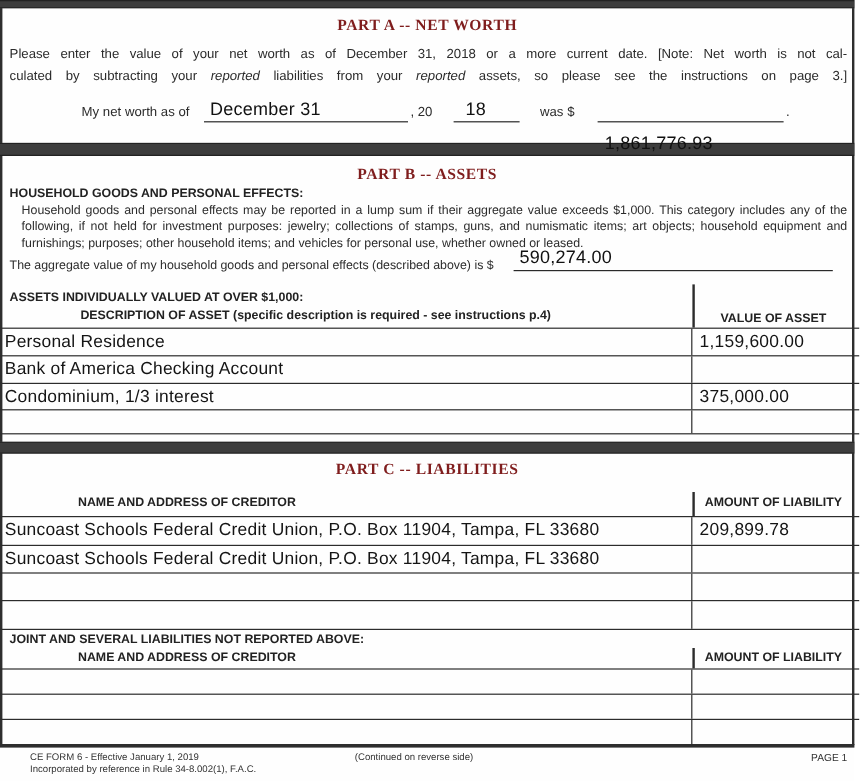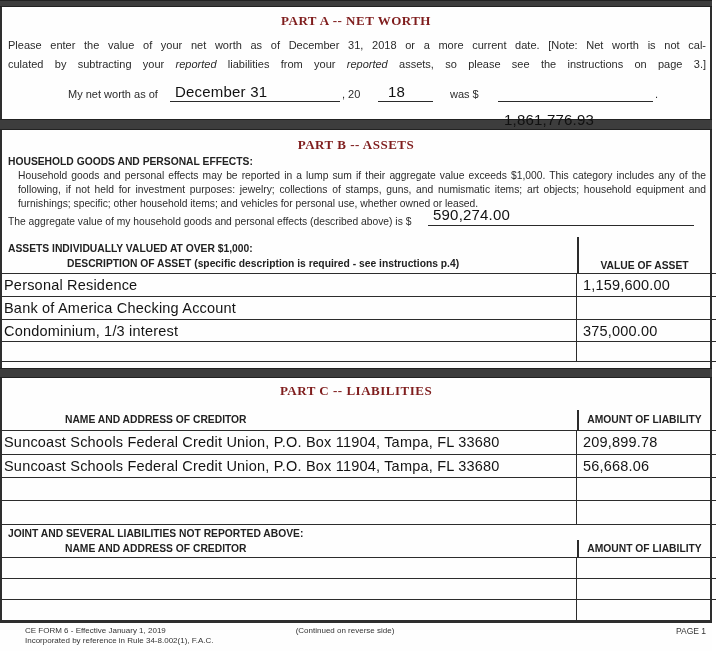--- a/index.html
+++ b/index.html
@@ -61,21 +61,21 @@
   <div class="lbl" style="left:450px;top:88px;">was $</div>
   <div class="field" style="left:498px;top:83px;width:155px;">
     <span class="entry" style="position:absolute;left:6px;top:0;margin-top:28px;">1,861,776.93</span>
   </div>
   <div class="lbl" style="left:655px;top:88px;">.</div>
 
   <div class="ptitle" style="top:137px;">PART B -- ASSETS</div>
   <div class="lbl small b" style="left:8px;top:156px;">HOUSEHOLD GOODS AND PERSONAL EFFECTS:</div>
   <div class="para2 jlast" style="left:18px;top:169px;width:688px;">Household goods and personal effects may be reported in a lump sum if their aggregate value exceeds $1,000. This category includes any of the</div>
   <div class="para2 jlast" style="left:18px;top:183px;width:688px;">following, if not held for investment purposes: jewelry; collections of stamps, guns, and numismatic items; art objects; household equipment and</div>
-  <div class="para2" style="left:18px;top:197px;width:688px;">furnishings; specific; other household items; and vehicles for personal use, whether owned or leased.</div>
+  <div class="para2" style="left:18px;top:197px;width:688px;">furnishings; purposes; other household items; and vehicles for personal use, whether owned or leased.</div>
 
   <div class="lbl small" style="left:8px;top:216px;">The aggregate value of my household goods and personal effects (described above) is $</div>
   <div class="field" style="left:428px;top:207px;width:266px;">
     <span class="entry" style="position:absolute;left:5px;top:-1px;">590,274.00</span>
   </div>
 
   <div class="lbl small b" style="left:8px;top:243px;">ASSETS INDIVIDUALLY VALUED AT OVER $1,000:</div>
   <div class="colhead" style="left:67px;top:258px;">DESCRIPTION OF ASSET (specific description is required - see instructions p.4)</div>
   <div class="colhead center-col" style="top:260px;">VALUE OF ASSET</div>
   <div class="vseg" style="top:237px;height:36px;"></div>
@@ -103,21 +103,20 @@
   <div class="colhead center-col" style="top:414px;">AMOUNT OF LIABILITY</div>
   <div class="vseg" style="top:410px;height:20px;"></div>
 
   <div class="tbl" style="top:430px;">
     <div class="trow" style="height:24px;">
       <div class="cell-l"><span class="cellTxt">Suncoast Schools Federal Credit Union, P.O. Box 11904, Tampa, FL 33680</span></div>
       <div class="cell-r"><span class="cellTxt">209,899.78</span></div>
     </div>
     <div class="trow" style="height:23px;">
       <div class="cell-l"><span class="cellTxt">Suncoast Schools Federal Credit Union, P.O. Box 11904, Tampa, FL 33680</span></div>
-      <div class="cell-r"><span class="cellTxt">56,668.06</span></div>
     </div>
     <div class="trow" style="height:23px;">
       <div class="cell-l"><span class="cellTxt"></span></div>
       <div class="cell-r"><span class="cellTxt"></span></div>
     </div>
     <div class="trow" style="height:24px;">
       <div class="cell-l"><span class="cellTxt"></span></div>
       <div class="cell-r"><span class="cellTxt"></span></div>
     </div>
   </div>

